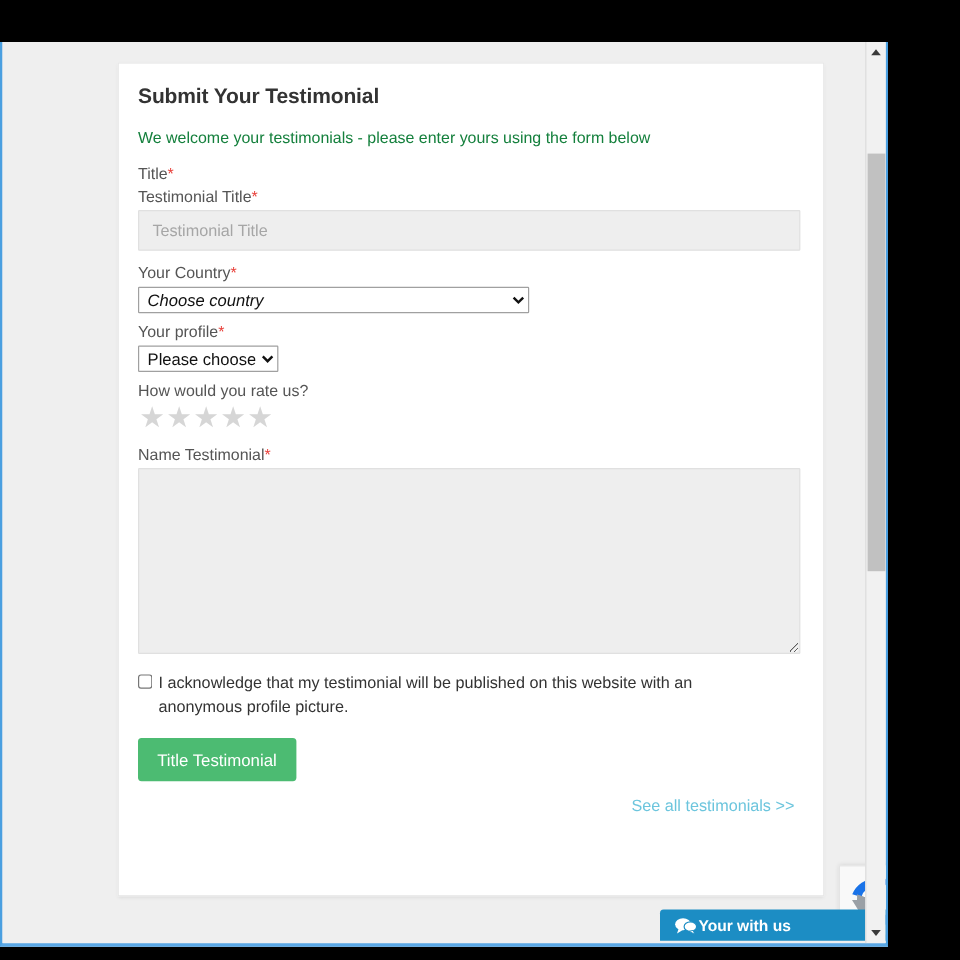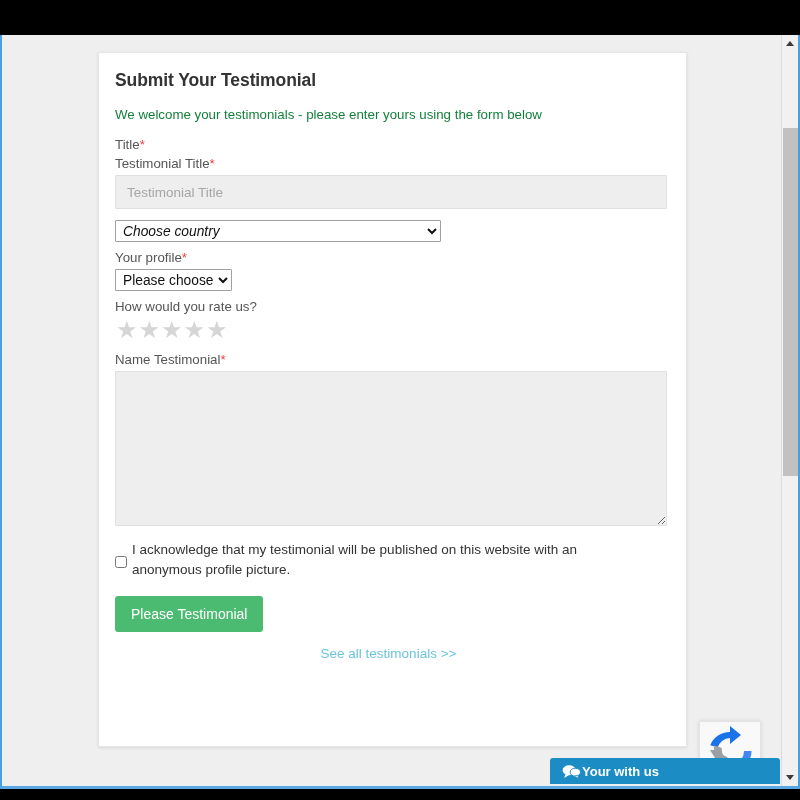--- a/index.html
+++ b/index.html
@@ -10,21 +10,21 @@
     background: #000000;
     font-family: "Liberation Sans", sans-serif;
     overflow: hidden;
   }
 
   
   #viewport {
     position: absolute;
     left: 0;
     top: 35px;
-    width: 800px;
+    width: 740px;
     height: 754px;
     background: #efefef;
     border-left: 2px solid #4a9fe0;
     border-right: 2px solid #4a9fe0;
     border-bottom: 3px solid #5aa7e4;
     box-sizing: border-box;
     overflow: hidden;
   }
 
   #page-scroll-area {
@@ -130,21 +130,21 @@
     color: #333;
     padding: 6px 9px;
     margin: 0 0 14px 0;
     resize: both;
     border-radius: 1px;
   }
 
   
   #ack-row {
     display: flex;
-    align-items: center;
+    align-items: flex-start;
     margin: 0 0 15px 0;
     max-width: 510px;
   }
   #ack-checkbox {
     margin: 3px 5px 0 0;
     width: 12px;
     height: 12px;
     flex: none;
   }
   #ack-text {
@@ -161,21 +161,21 @@
     border: none;
     border-radius: 3px;
     font-family: "Liberation Sans", sans-serif;
     font-size: 14px;
     padding: 10px 16px;
     cursor: pointer;
   }
 
   
   #see-all-row {
-    text-align: center;
+    text-align: right;
     margin-top: 12px;
     padding-right: 2px;
   }
   #see-all-link {
     color: #6cc5dd;
     font-size: 13.5px;
     text-decoration: none;
     cursor: pointer;
   }
 
@@ -272,20 +272,23 @@
         <span>Title</span><span class="req">*</span>
       </label>
 
       
       <label class="field-label">
         <span>Testimonial Title</span><span class="req">*</span>
       </label>
       <input class="text-input" id="input-testimonial-title" type="text" placeholder="Testimonial Title" style="">
 
       
+      <label class="field-label">
+        <span>Your Country</span><span class="req">*</span>
+      </label>
       <select class="sel" id="select-country">
         <option>Choose country</option>
       </select>
 
       
       <label class="field-label">
         <span>Your profile</span><span class="req">*</span>
       </label>
       <select class="sel" id="select-gender">
         <option>Please choose</option>
@@ -307,21 +310,21 @@
       </label>
       <textarea id="testimonial-textarea" placeholder="" style=""></textarea>
 
       
       <div id="ack-row">
         <input type="checkbox" id="ack-checkbox" style="">
         <span id="ack-text">I acknowledge that my testimonial will be published on this website with an anonymous profile picture.</span>
       </div>
 
       
-      <button id="submit-button">Please Testimonial</button>
+      <button id="submit-button">Title Testimonial</button>
 
       
       <div id="see-all-row">
         <a id="see-all-link" href="#">See all testimonials &gt;&gt;</a>
       </div>
 
     </div>
 
     <div id="recaptcha-badge">
       <svg width="60" height="56" viewBox="0 0 60 56">

